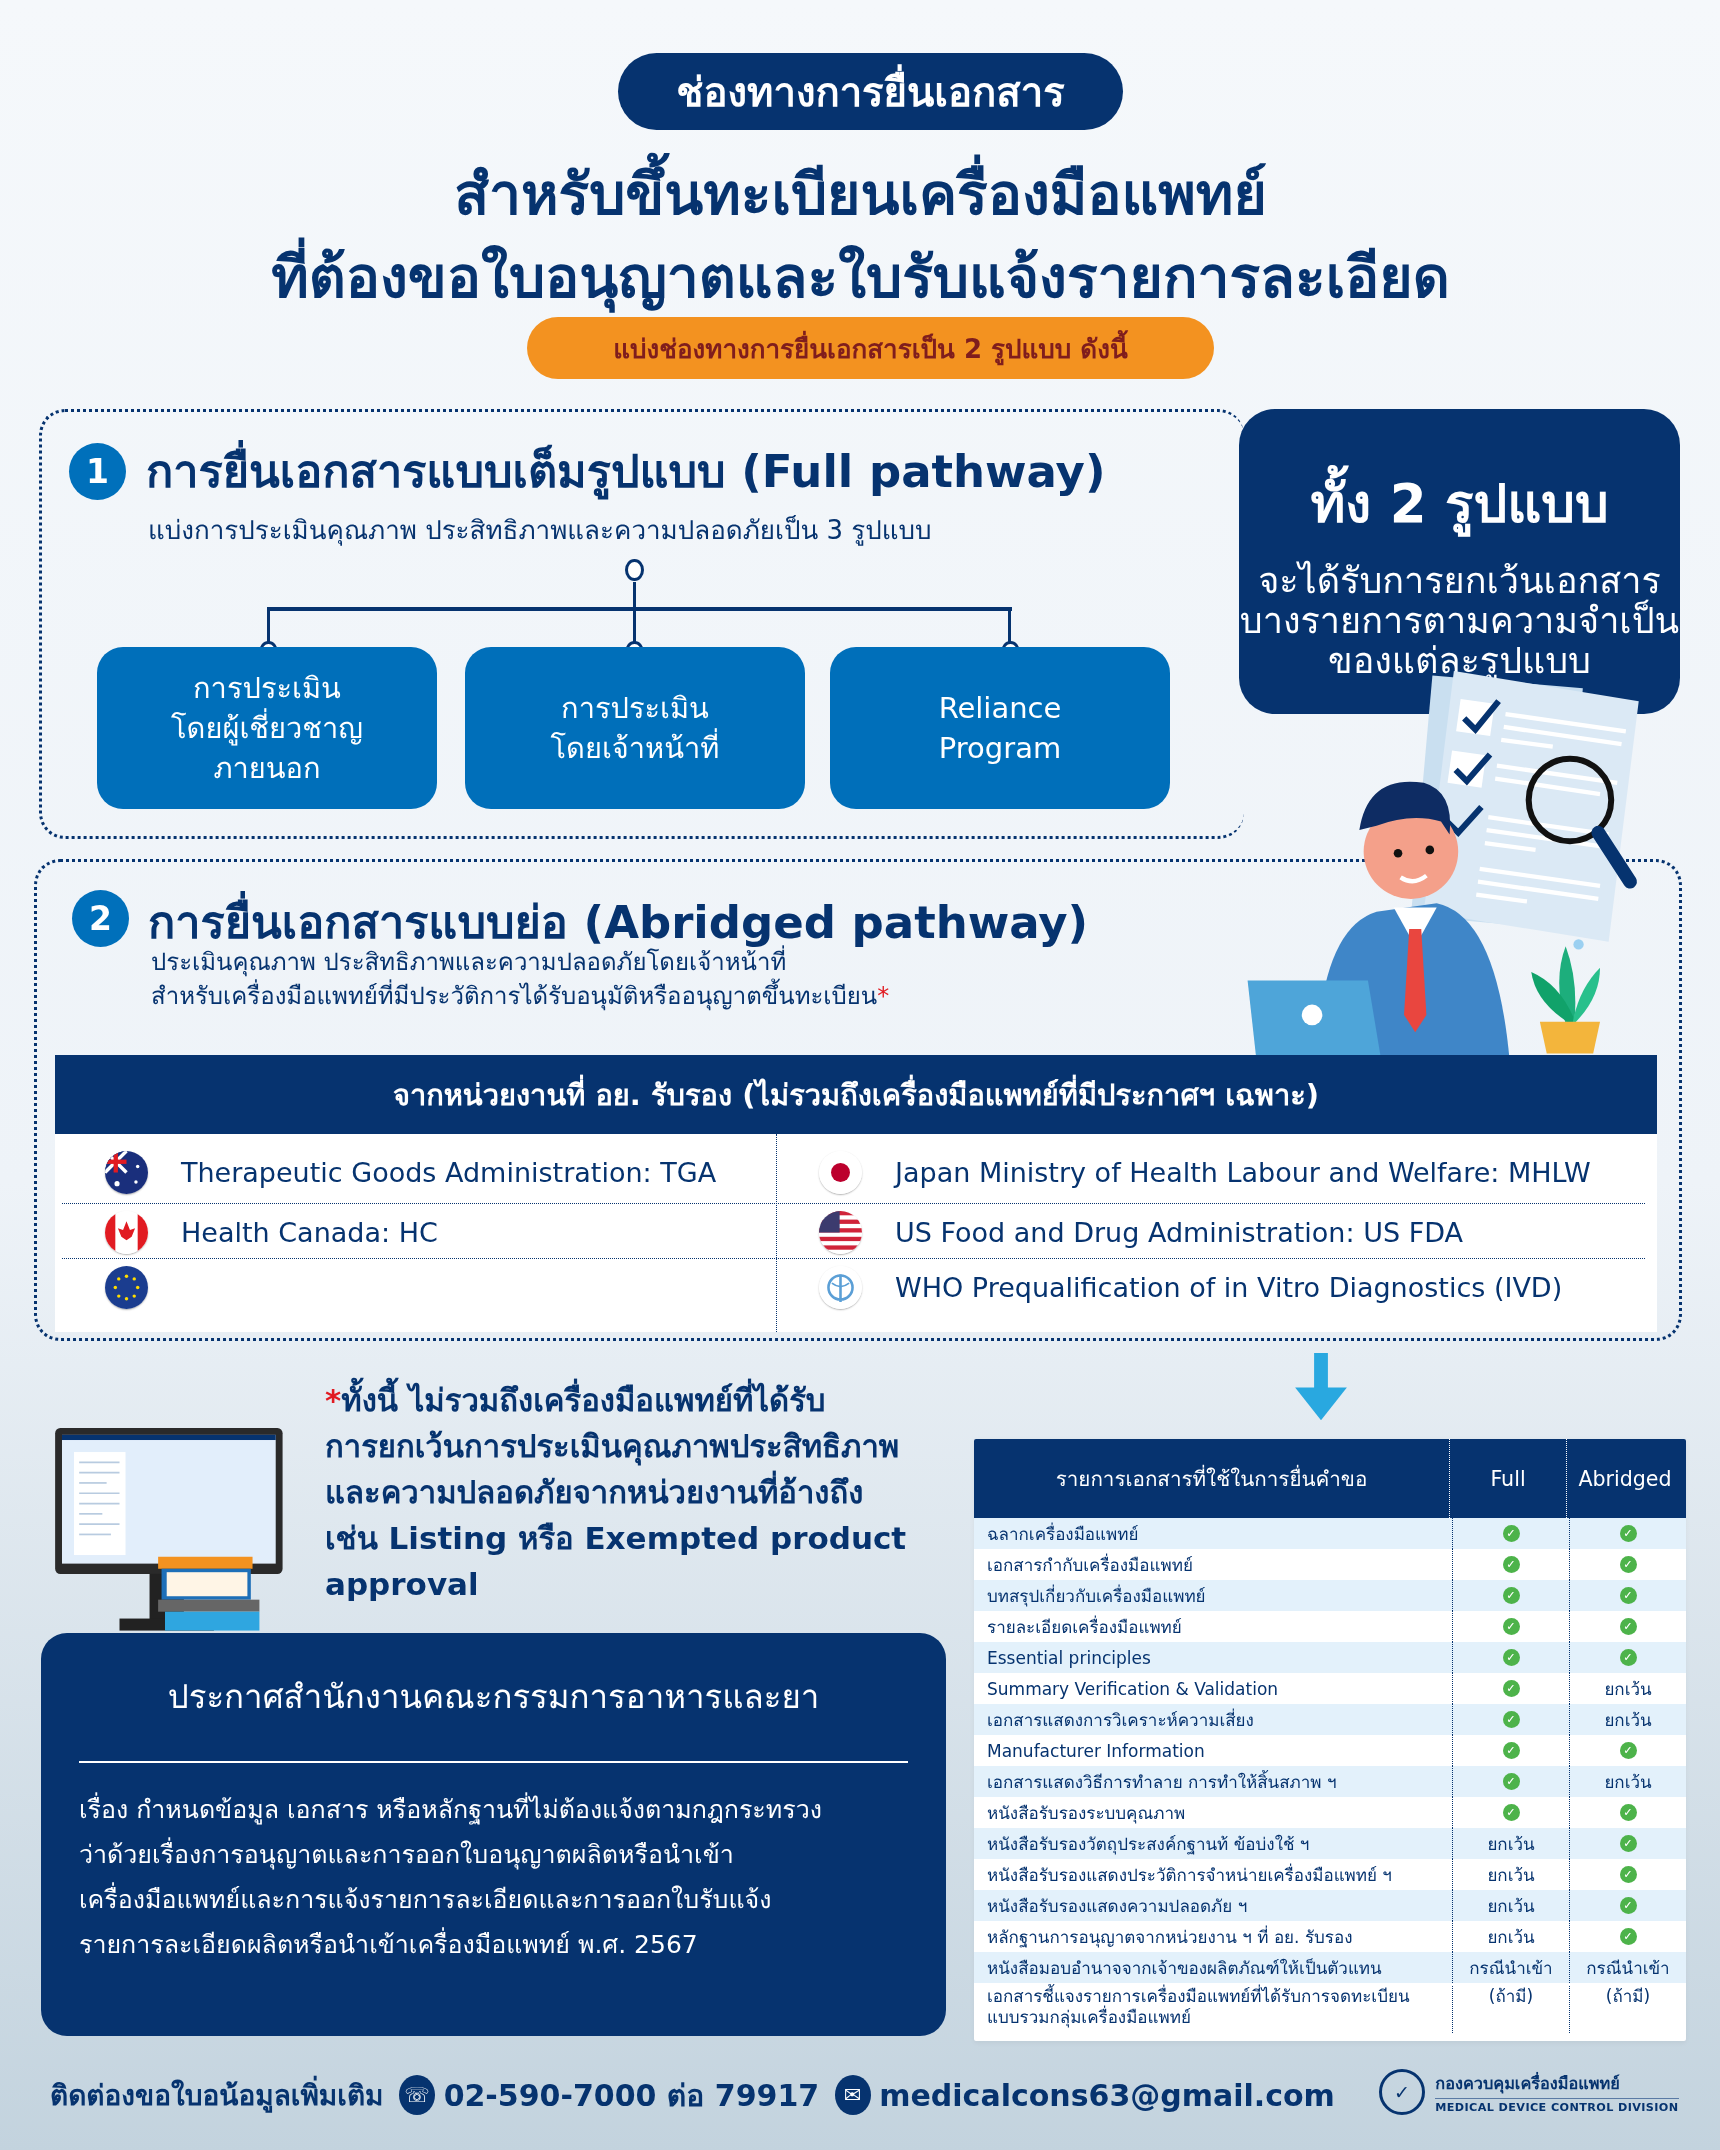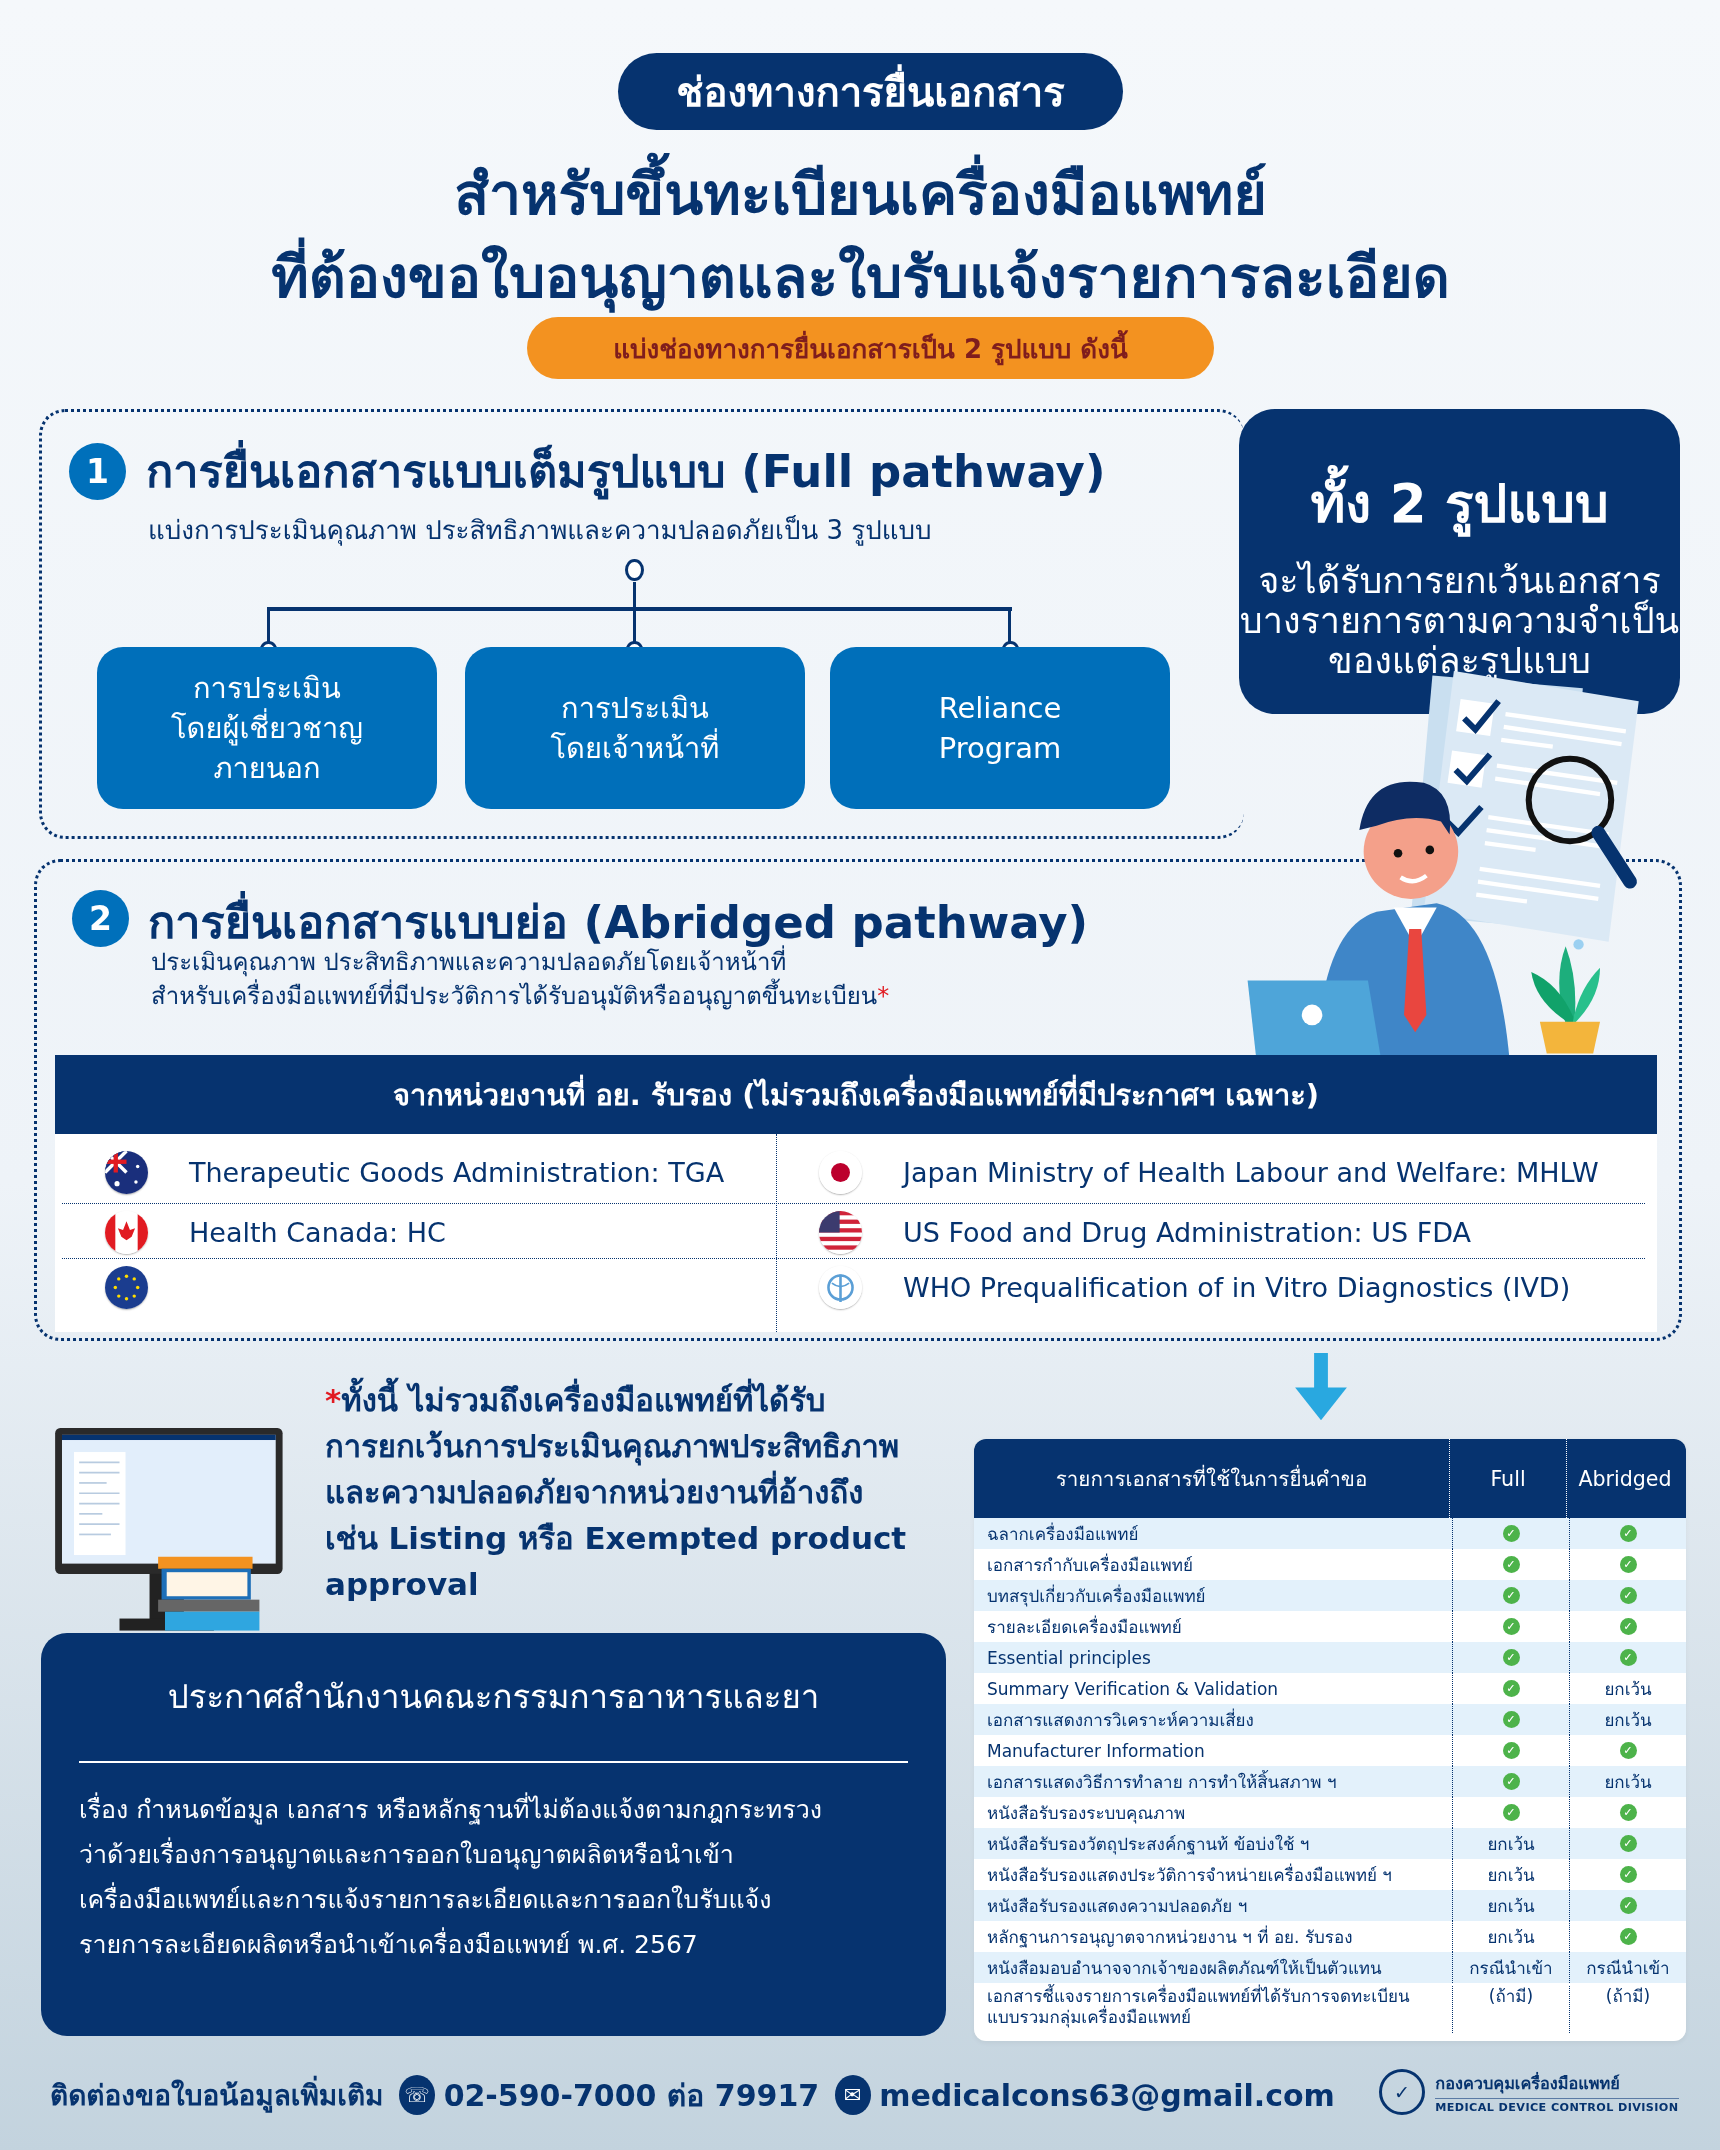--- a/index.html
+++ b/index.html
@@ -63,21 +63,21 @@
   .sec2-box {
     left: 34px; top: 859px; width: 1648px; height: 482px;
     border: 3.4px dotted #06336f; border-radius: 26px;
   }
   .agency-header {
     left: 55px; top: 1055px; width: 1602px; height: 79px;
     background: #06336f; color: #fff; font-size: 29px; font-weight: bold;
     display: flex; align-items: center; justify-content: center;
   }
   .agency-area { left: 55px; top: 1134px; width: 1602px; height: 198px; background: #fff; }
-  .agency-row { height: 59px; display: flex; align-items: center; gap: 8px; }
+  .agency-row { height: 59px; display: flex; align-items: center; }
   .flag { width: 43px; height: 43px; border-radius: 50%; overflow: hidden; flex: none; box-shadow: 0 0.9px 1.7px rgba(0,0,0,0.3); }
   .agency-name { font-size: 27px; color: #06336f; margin-left: 33px; }
 
   
   .illus { left: 1239px; top: 671px; width: 447px; height: 387px; }
 
   
   .note-text {
     left: 325px; top: 1377px; width: 637px;
     font-size: 31px; line-height: 46px; color: #06336f; font-weight: bold;
@@ -92,21 +92,21 @@
   .details-card .head { text-align: center; font-size: 33px; line-height: 46px; margin-top: 41px; }
   .details-card .rule { height: 1.7px; background: #fff; margin: 41px 38px 0 38px; }
   .details-card .body { font-size: 25px; line-height: 45px; margin: 24px 0 0 38px; }
 
   
   .down-arrow { left: 1295px; top: 1353px; width: 52px; height: 69px; }
 
   
   .doc-table {
     left: 974px; top: 1439px; width: 712px; height: 602px;
-    background: #fff; border-radius: 12px; overflow: hidden;
+    background: #fff; border-radius: 2px; overflow: hidden;
     box-shadow: 0 1.7px 5.2px rgba(0,0,0,0.05);
   }
   .doc-table .thead {
     height: 79px; background: #06336f; color: #fff; display: flex; align-items: center;
     font-size: 20.6px;
   }
   .col-a { width: 475px; padding-left: 12px; }
   .col-b { width: 72px; text-align: center; border-left: 1.7px dotted #06336f; }
   .col-c { width: 165px; text-align: center; border-left: 1.7px dotted #06336f; }
   .thead .col-a { text-align: center; padding-left: 0; }

